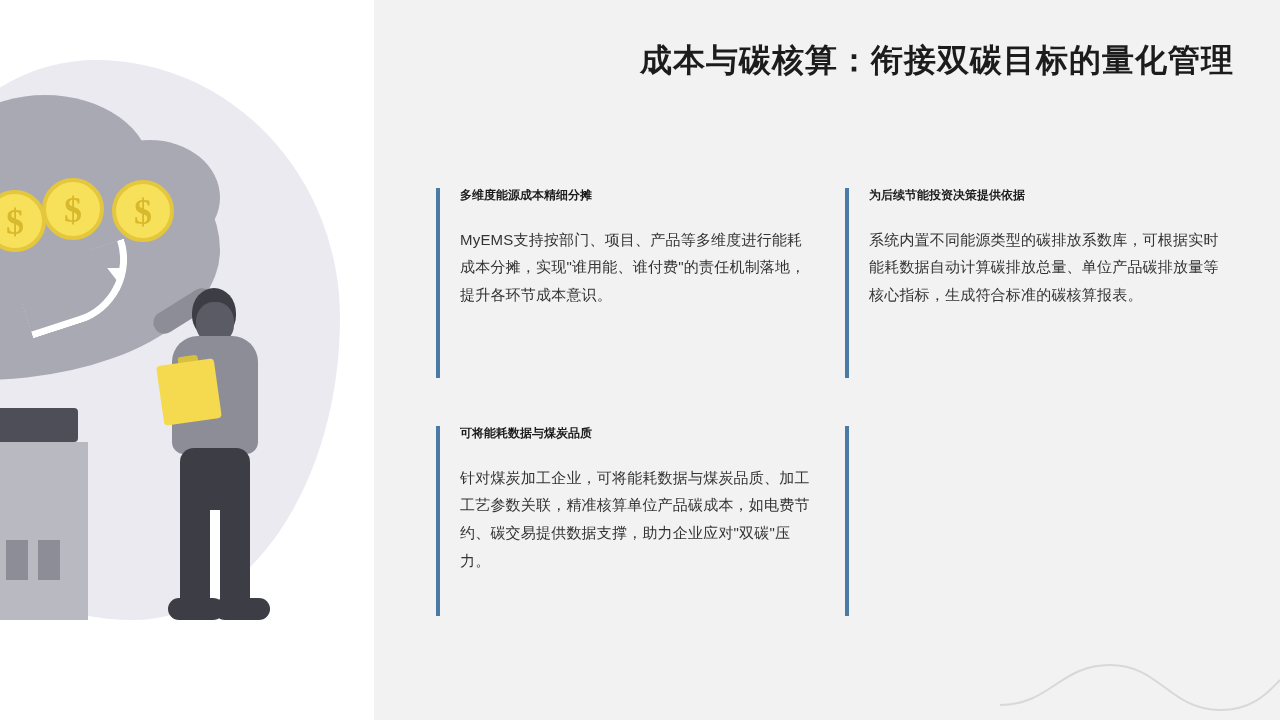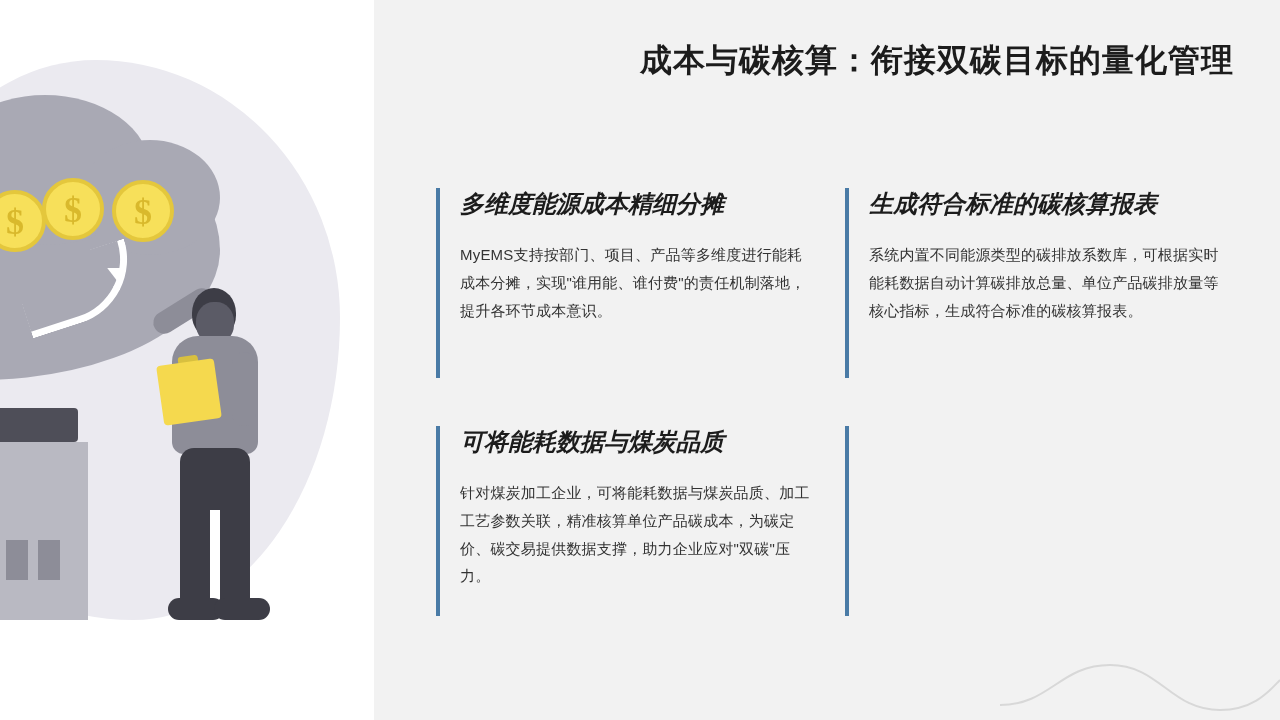--- a/index.html
+++ b/index.html
@@ -269,26 +269,25 @@
     column-gap: 28px;
     row-gap: 48px;
   }
   .card {
     position: relative;
     padding-left: 20px;
     border-left: 4px solid #4a7ba6;
     min-height: 190px;
   }
   .card-title {
-    font-size: 24px;
+    font-size: 12px;
     font-weight: bold;
     color: #1c1c1c;
     margin-bottom: 22px;
     line-height: 1.3;
-    font-style: italic;
   }
   .card-body {
     font-size: 15px;
     color: #333333;
     line-height: 1.85;
     letter-spacing: 0.2px;
   }
   .deco-wave {
     position: absolute;
     right: 0;
@@ -338,26 +337,26 @@
 
   <div class="right-panel">
     <div class="slide-title">成本与碳核算：衔接双碳目标的量化管理</div>
 
     <div class="cards">
       <div class="card">
         <div class="card-title">多维度能源成本精细分摊</div>
         <div class="card-body">MyEMS支持按部门、项目、产品等多维度进行能耗成本分摊，实现"谁用能、谁付费"的责任机制落地，提升各环节成本意识。</div>
       </div>
       <div class="card">
-        <div class="card-title">生成符合标准的碳核算报表</div>
+        <div class="card-title">为后续节能投资决策提供依据</div>
         <div class="card-body">系统内置不同能源类型的碳排放系数库，可根据实时能耗数据自动计算碳排放总量、单位产品碳排放量等核心指标，生成符合标准的碳核算报表。</div>
       </div>
       <div class="card">
         <div class="card-title">可将能耗数据与煤炭品质</div>
-        <div class="card-body">针对煤炭加工企业，可将能耗数据与煤炭品质、加工工艺参数关联，精准核算单位产品碳成本，为碳定价、碳交易提供数据支撑，助力企业应对"双碳"压力。</div>
+        <div class="card-body">针对煤炭加工企业，可将能耗数据与煤炭品质、加工工艺参数关联，精准核算单位产品碳成本，如电费节约、碳交易提供数据支撑，助力企业应对"双碳"压力。</div>
       </div>
       <div class="card">
       </div>
     </div>
 
     <div class="deco-wave">
       <svg width="280" height="110" viewBox="0 0 280 110">
         <path d="M0,95 C50,95 60,55 110,55 C160,55 170,100 220,100 C255,100 270,80 280,70" fill="none" stroke="#d8d8d8" stroke-width="2"></path>
       </svg>
     </div>

